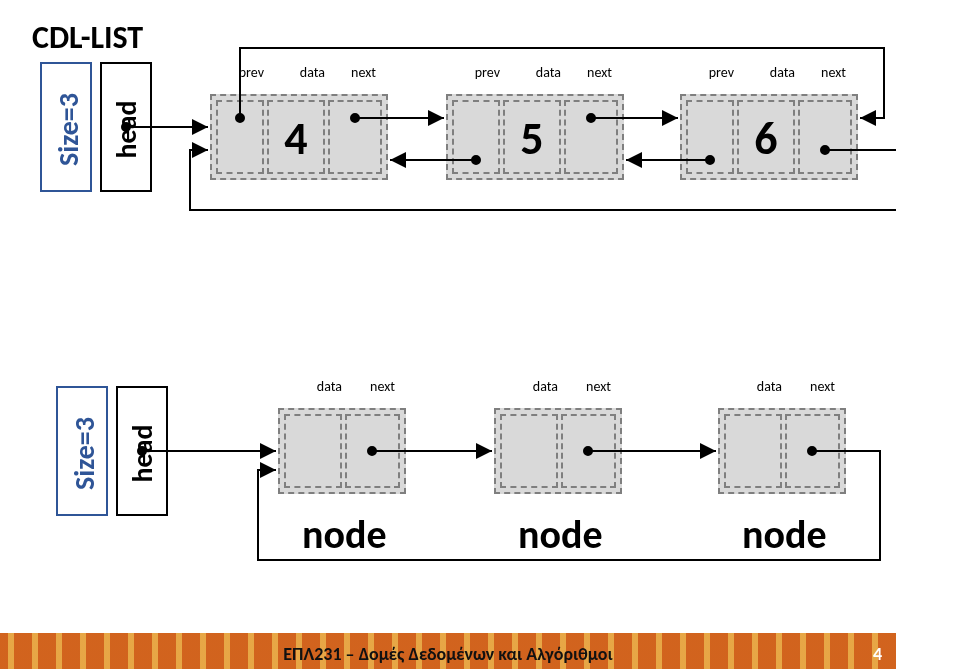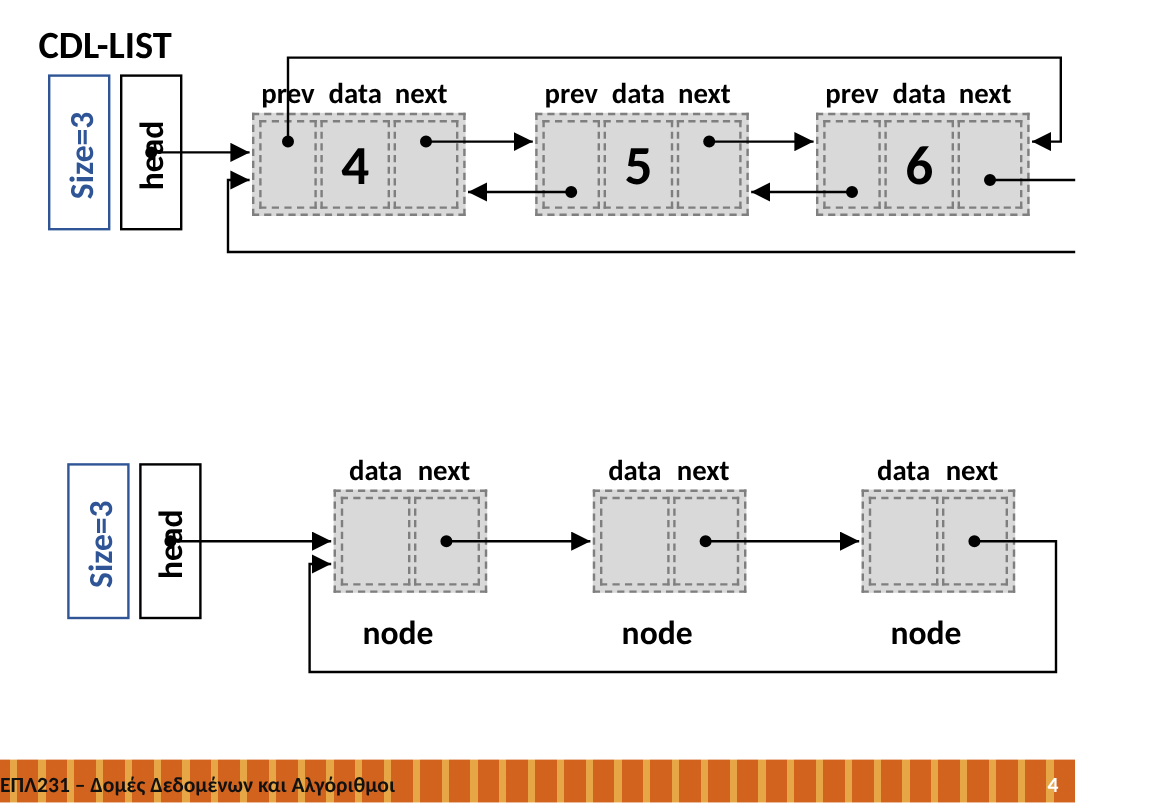--- a/index.html
+++ b/index.html
@@ -1,30 +1,30 @@
 <!DOCTYPE html>
 <html><head>
 <meta charset="utf-8">
 <style>
   html,body{margin:0;padding:0;background:#fff;font-family:"Calibri","Segoe UI",sans-serif}
   .page{position:relative;width:896px;height:669px;background:#fff;overflow:hidden}
   .title{position:absolute;font-weight:700;font-size:32px;color:#000}
-  .cell-label{font-size:24px;font-weight:700;color:#000;text-align:center}
+  .cell-label{font-size:14px;font-weight:400;color:#000;text-align:right}
   .vert-label{position:absolute;transform:rotate(-90deg);transform-origin:center center;font-size:28px;font-weight:700}
   .box{position:absolute;box-sizing:border-box}
   .solid-box{border:2px solid #000}
   .dash-box{border:2px dashed #7f7f7f;background:#d9d9d9}
   .thin-cell{border:2px dashed #7f7f7f;background:#d9d9d9}
   .big-num{font-size:46px;font-weight:700;text-align:center}
-  .node-label{position:absolute;font-size:28px;font-weight:700}
+  .node-label{position:absolute;font-size:40px;font-weight:700}
   .footer{position:absolute;left:0;bottom:0;width:100%;height:36px}
   .footer-stripe{position:absolute;left:0;bottom:0;width:100%;height:36px;
     background:repeating-linear-gradient(90deg,#cf5b12 0 8px,#e6a23c 8px 14px,#cf5b12 14px 24px);
     opacity:.95}
-  .footer-text{position:absolute;width:100%;text-align:left;bottom:4px;font-size:18px;font-weight:700;color:#111}
+  .footer-text{position:absolute;width:100%;text-align:center;bottom:4px;font-size:18px;font-weight:700;color:#111}
   .page-num{position:absolute;right:14px;bottom:4px;font-size:18px;font-weight:700;color:#fff}
   svg.overlay{position:absolute;top:0;left:0;width:960px;height:669px;pointer-events:none}
 </style>
 </head>
 <body>
 
 <div class="page">
 
   <div class="title" style="left:32px;top:18px">CDL-LIST</div>
 

